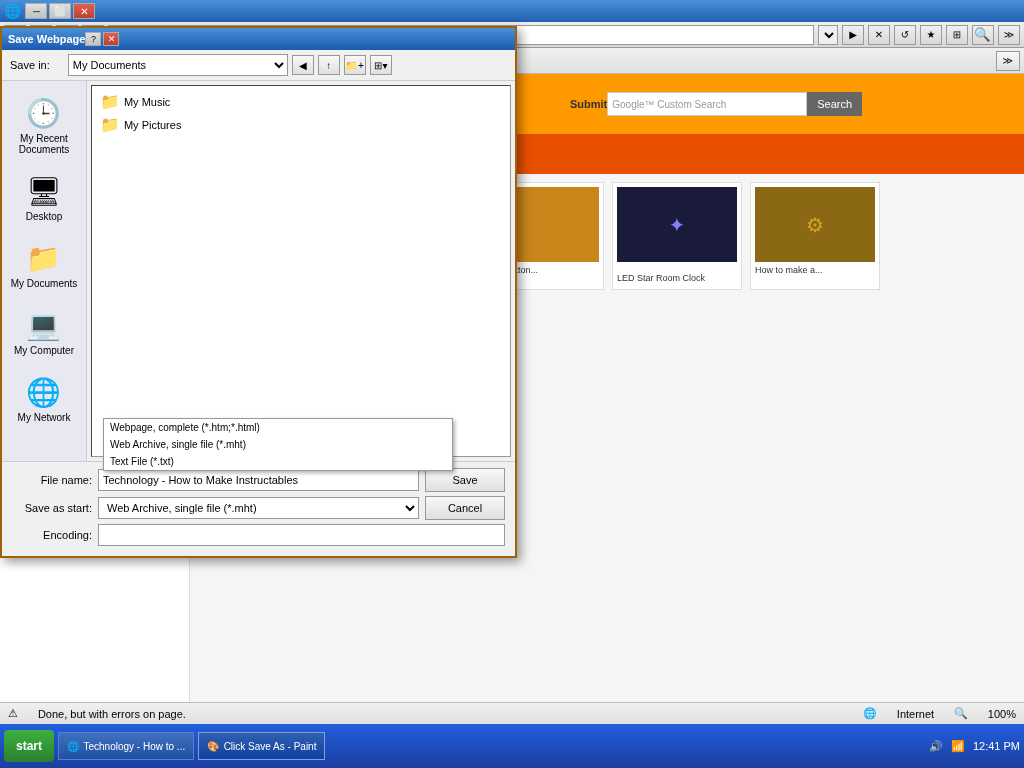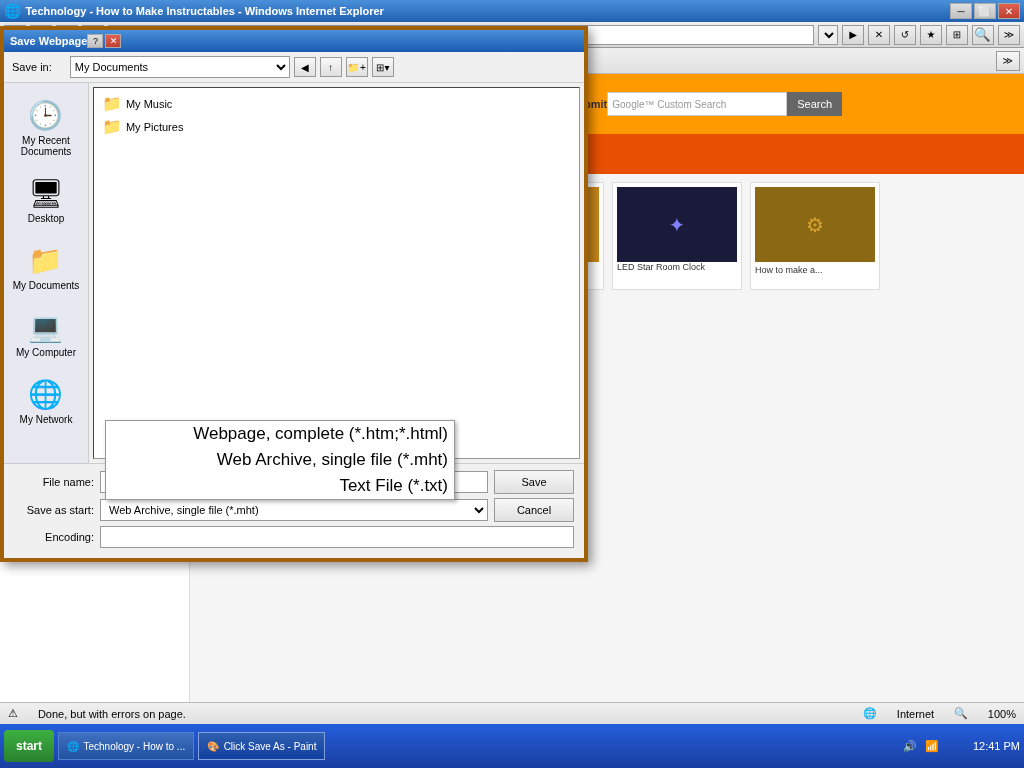--- a/index.html
+++ b/index.html
@@ -85,21 +85,21 @@
       gap: 20px;
       position: relative;
     }
     .webpage-orange-header .apple-icon {
       width: 20px; height: 20px;
       background: #333; border-radius: 2px;
       display: flex; align-items: center; justify-content: center; color: white; font-size: 12px;
     }
     .webpage-orange-header .user-info { display: flex; gap: 10px; align-items: center; color: #333; font-weight: bold; font-size: 12px; }
     .webpage-orange-header .search-box {
-      background: white; border: 1px solid #ccc; height: 24px; width: 180px;
+      background: white; border: 1px solid #ccc; height: 24px; width: 200px;
       display: flex; align-items: center; padding: 0 4px; font-size: 11px; color: #999;
     }
     .webpage-orange-header .search-btn {
       background: #666; color: white; border: none; height: 24px; padding: 4px 10px; cursor: pointer; font-size: 11px;
     }
     .workshop-title {
       background: #e85000;
       color: white;
       font-size: 22px;
       font-weight: bold;
@@ -152,35 +152,35 @@
       cursor: pointer; display: flex; align-items: center; gap: 4px; min-width: 120px;
     }
     .taskbar-item.active {
       background: linear-gradient(to bottom, #3060b0, #1040a0);
       border: 1px solid #80a0e0;
     }
     .taskbar-right {
       margin-left: auto; display: flex; align-items: center; gap: 8px;
       color: white; font-size: 11px;
     }
-    .clock { color: white; font-size: 11px; margin-left: 26px; }
+    .clock { color: white; font-size: 11px; }
 
     
     .dialog-overlay {
       position: absolute;
       top: 0; left: 0;
       width: 570px; height: 510px;
       z-index: 100;
     }
     .dialog {
       position: absolute;
       top: 26px; left: 0;
-      width: 588px;
+      width: 517px;
       background: #f0f0f0;
-      border: 4px solid #a16207;
+      border: 2px solid #a16207;
       box-shadow: 4px 4px 10px rgba(0,0,0,0.4);
     }
     .dialog-titlebar {
       background: linear-gradient(to bottom, #4a90d9, #1a5ab0);
       height: 22px;
       display: flex;
       align-items: center;
       padding: 0 6px;
       color: white;
       font-size: 11px;
@@ -294,39 +294,37 @@
       left: 101px;
       top: 390px;
       width: 350px;
       background: white;
       border: 1px solid #999;
       z-index: 200;
       box-shadow: 2px 2px 4px rgba(0,0,0,0.3);
     }
     .dropdown-item {
       padding: 3px 6px;
-      font-size: 17px;
+      font-size: 10px;
       cursor: pointer;
-      text-align: right;
     }
     .dropdown-item.selected { background: #0058b0; color: white; }
     .nav-item {
       font-size: 11px;
       padding: 2px 12px;
       color: #00f;
       text-decoration: underline;
       cursor: pointer;
     }
   </style>
 </head>
 <body>
 
 <div class="ie-titlebar">
   <span style="margin-right:4px; font-size:14px;">🌐</span>
-  <span class="title-text">Technology - How to Make Instructables - Windows Internet Explorer</span>
   <div class="ie-titlebar-buttons">
     <button>─</button>
     <button>⬜</button>
     <button class="close-btn">✕</button>
   </div>
 </div>
 
 <div class="ie-toolbar">
   <button class="nav-btn">◀</button>
   <button class="nav-btn">▶</button>
@@ -413,21 +411,21 @@
           <div style="font-size:9px; color:#666;">kittka</div>
         </div>
         <div style="width:130px; background:#fff; border:1px solid #ddd; padding:4px;">
           <div style="width:120px; height:75px; background:#c8861a; overflow:hidden;"></div>
           <div style="font-size:9px; color:#333; margin-top:3px;">Paper button...</div>
         </div>
         <div style="width:130px; background:#fff; border:1px solid #ddd; padding:4px;">
           <div style="width:120px; height:75px; background:#1a1a3a; overflow:hidden; display:flex; align-items:center; justify-content:center;">
             <div style="color:#8080ff; font-size:20px;">✦</div>
           </div>
-          <div style="font-size:9px; color:#333; margin-top:0;">LED Star Room Clock</div>
+          <div style="font-size:9px; color:#333; margin-top:11px;">LED Star Room Clock</div>
         </div>
         <div style="width:130px; background:#fff; border:1px solid #ddd; padding:4px;">
           <div style="width:120px; height:75px; background:#8b6914; overflow:hidden; display:flex; align-items:center; justify-content:center;">
             <div style="color:#d4a030; font-size:20px;">⚙</div>
           </div>
           <div style="font-size:9px; color:#333; margin-top:3px;">How to make a...</div>
         </div>
         <div style="width:130px; background:#fff; border:1px solid #ddd; padding:4px;">
           <div style="width:120px; height:75px; background:#5a3a10; overflow:hidden; display:flex; align-items:center; justify-content:center;">
             <div style="color:#c8a060; font-size:18px;">🎭</div>

